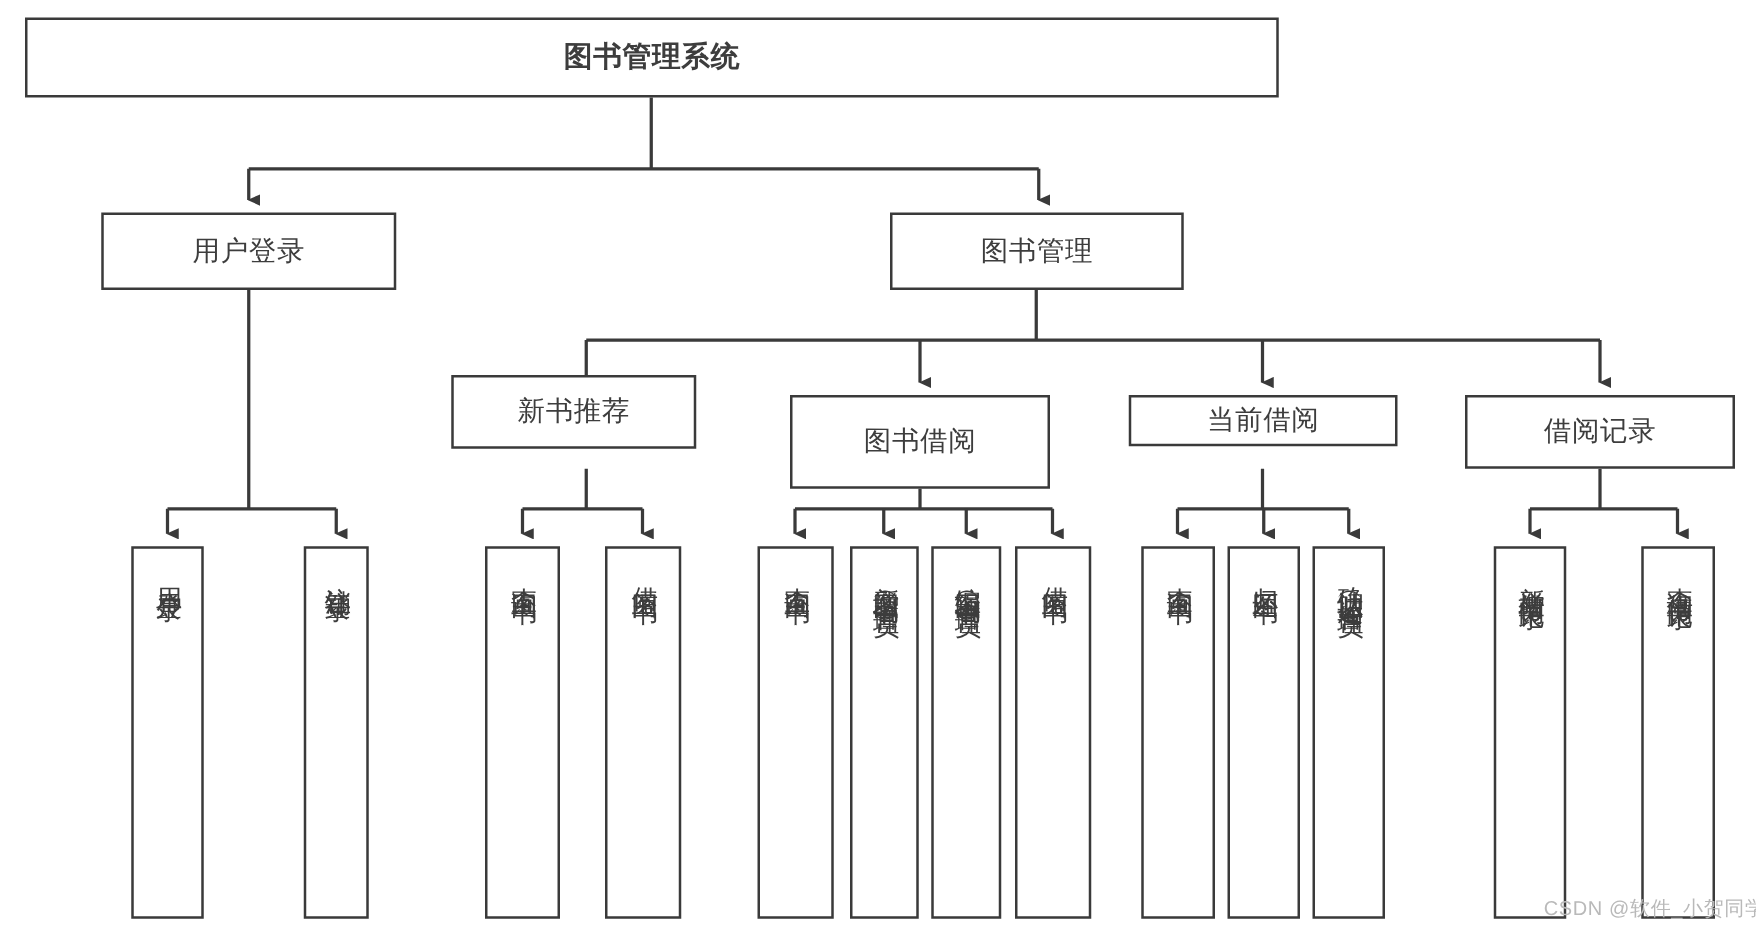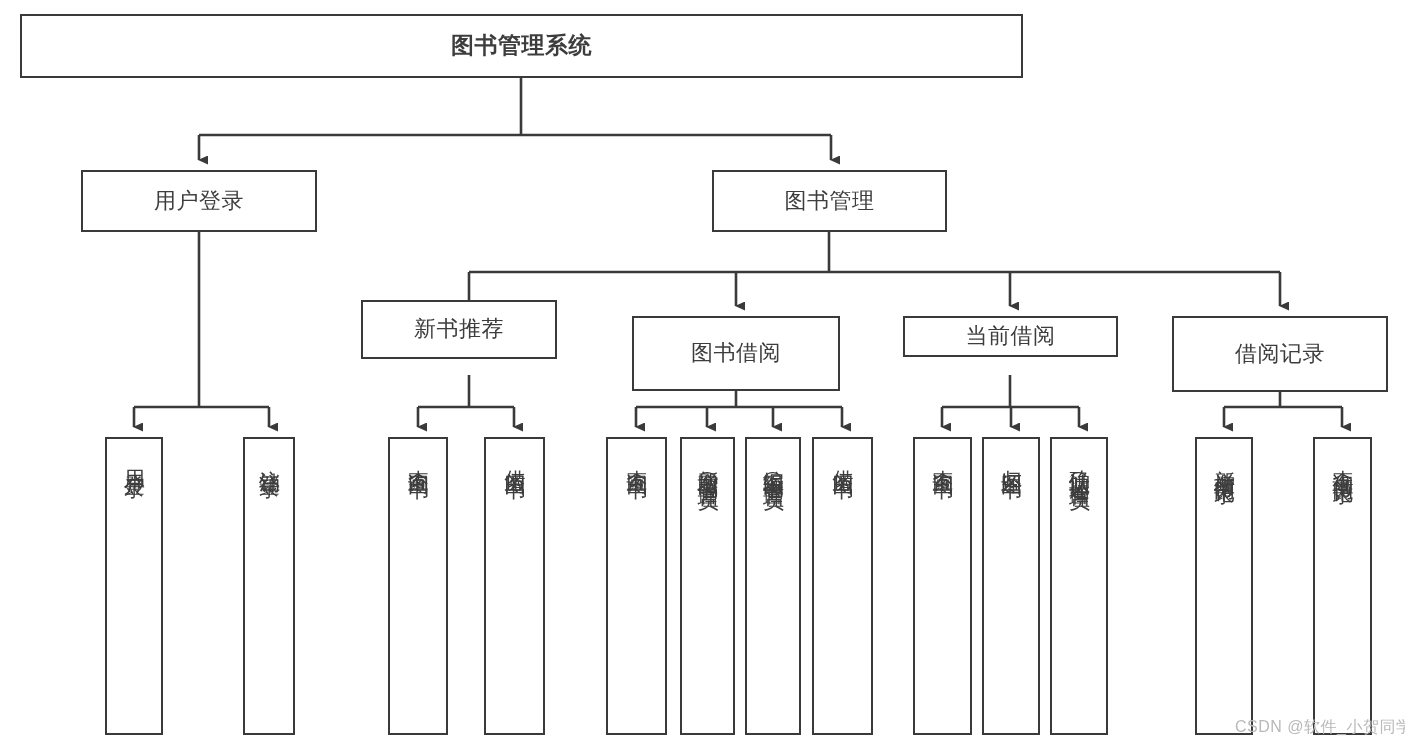--- a/index.html
+++ b/index.html
@@ -141,21 +141,21 @@
 
   <div class="node horiz" style="left:361px; top:300px; width:196px; height:59px;">
     <span class="label">新书推荐</span>
   </div>
   <div class="node horiz" style="left:632px; top:316px; width:208px; height:75px;">
     <span class="label">图书借阅</span>
   </div>
   <div class="node horiz" style="left:903px; top:316px; width:215px; height:41px;">
     <span class="label">当前借阅</span>
   </div>
-  <div class="node horiz" style="left:1172px; top:316px; width:216px; height:76px;">
+  <div class="node horiz" style="left:1172px; top:316px; width:216px; height:59px;">
     <span class="label">借阅记录</span>
   </div>
 
   <div class="node vert" style="left:105px; top:437px; width:58px; height:298px;">
     <span class="label">用户登录</span>
   </div>
   <div class="node vert" style="left:243px; top:437px; width:52px; height:298px;">
     <span class="label">注销登录</span>
   </div>
 

